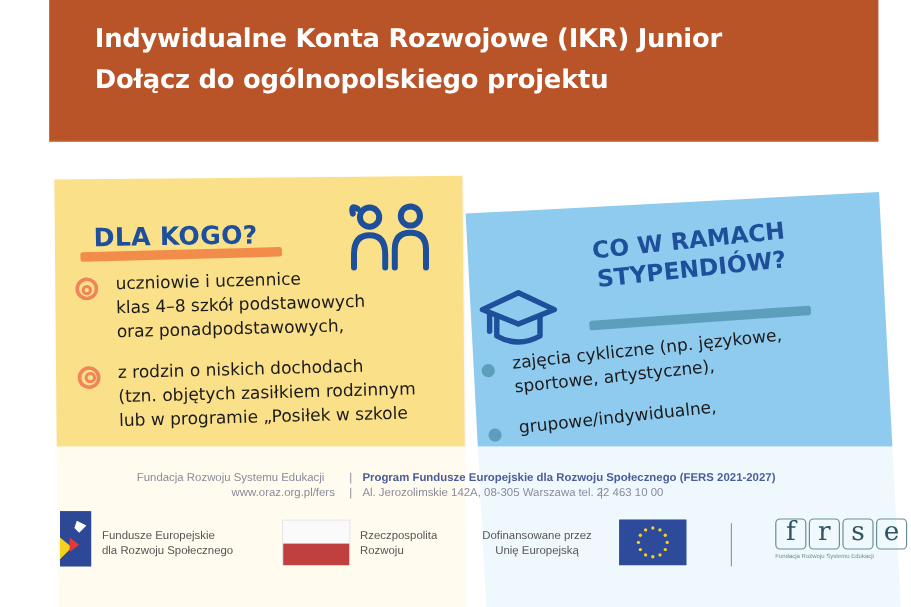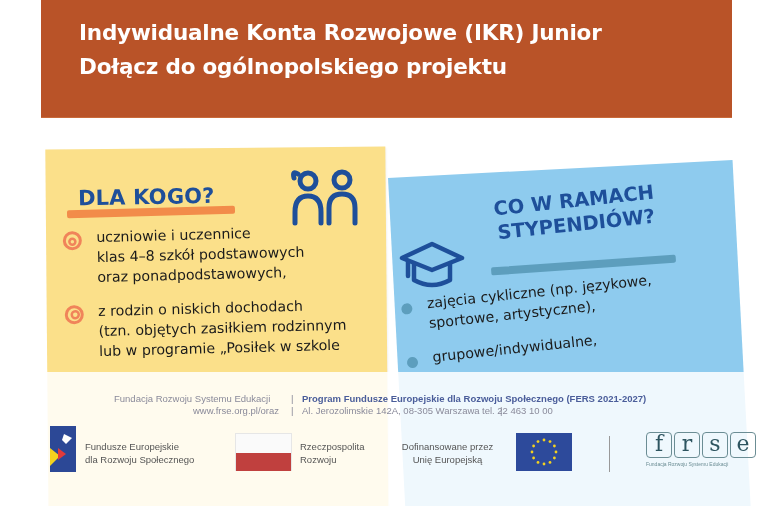--- a/index.html
+++ b/index.html
@@ -174,21 +174,21 @@
 </div>
 
 <div class="footer-overlay"></div>
 
 <div class="footer-line l1">
   <span class="seg" style="left:114px">Fundacja Rozwoju Systemu Edukacji</span>
   <span class="seg" style="left:291px">|</span>
   <span class="seg strong" style="left:302px">Program Fundusze Europejskie dla Rozwoju Społecznego (FERS 2021-2027)</span>
 </div>
 <div class="footer-line l2">
-  <span class="seg" style="left:193px">www.frse.org.pl/oraz</span>
+  <span class="seg" style="left:193px">www.oraz.org.pl/fers</span>
   <span class="seg" style="left:291px">|</span>
   <span class="seg" style="left:302px">Al. Jerozolimskie 142A, 08-305 Warszawa</span>
   <span class="seg" style="left:500px">|</span>
   <span class="seg" style="left:482px">tel. 22 463 10 00</span>
 </div>
 
 <div class="logos">
   <svg class="fe-logo" viewBox="0 0 26 46">
     <rect width="26" height="46" fill="#2c4896"></rect>
     <path d="M0 22 L10 30 L0 40 Z" fill="#f4d21f"></path>

